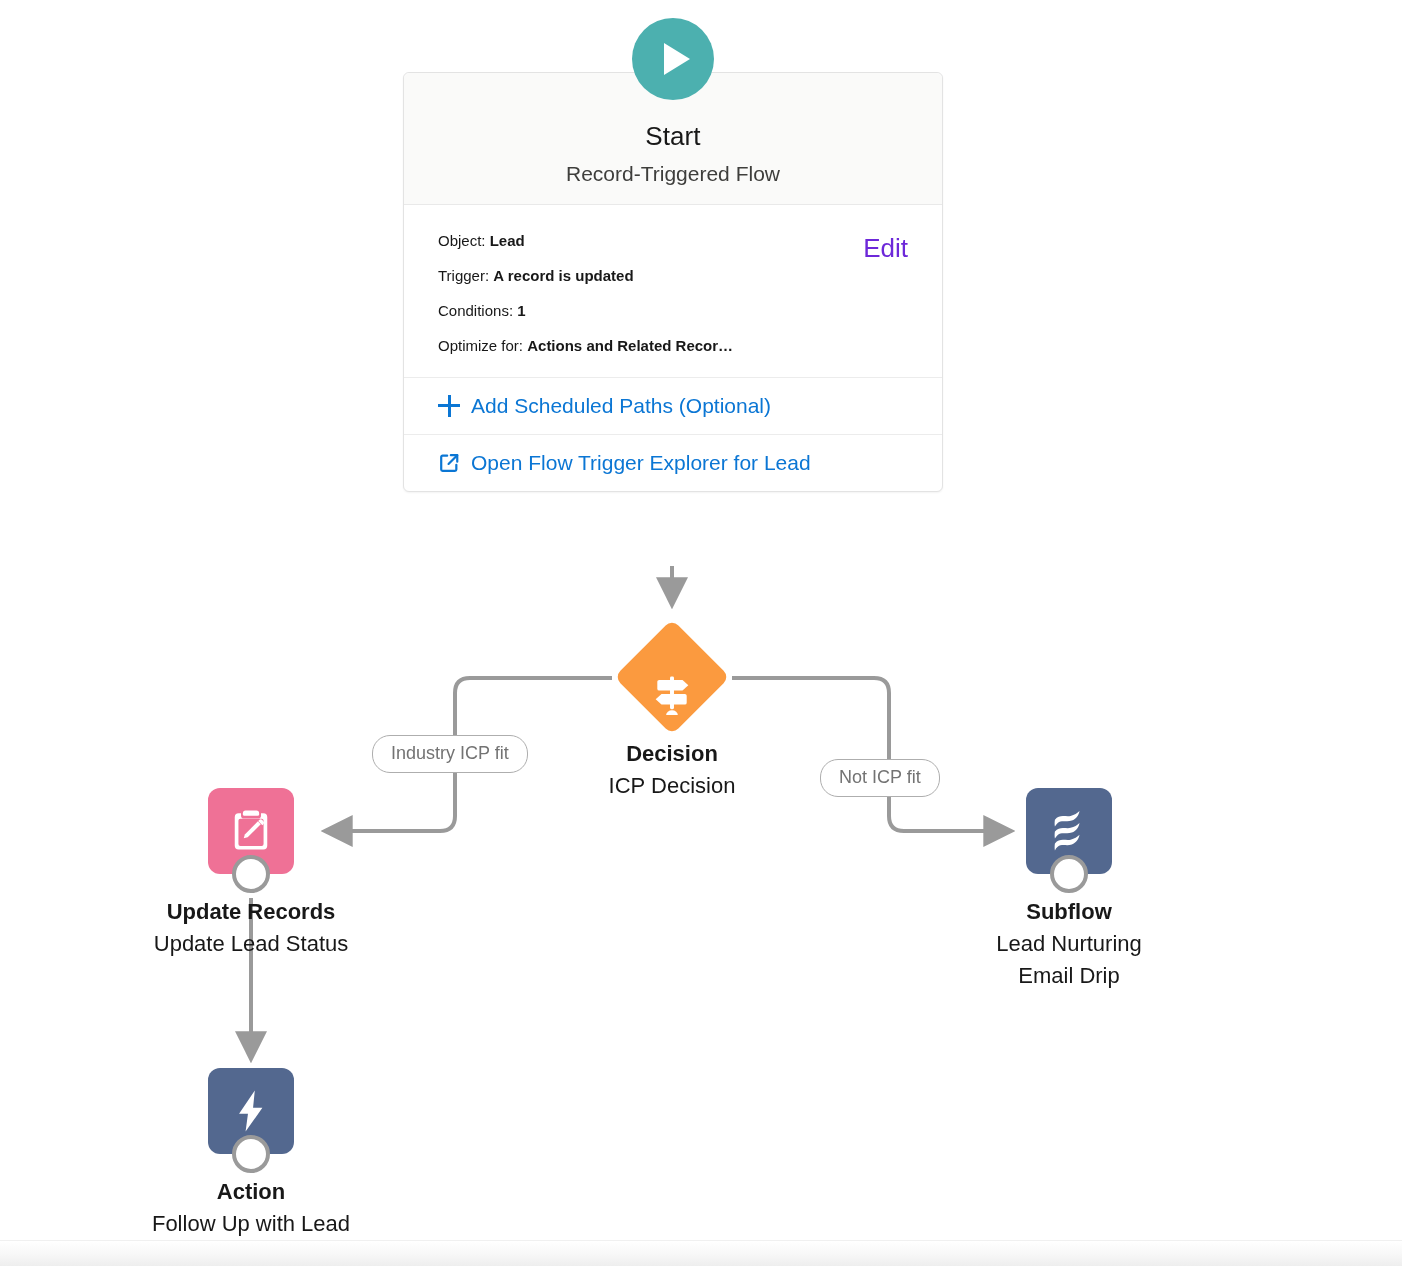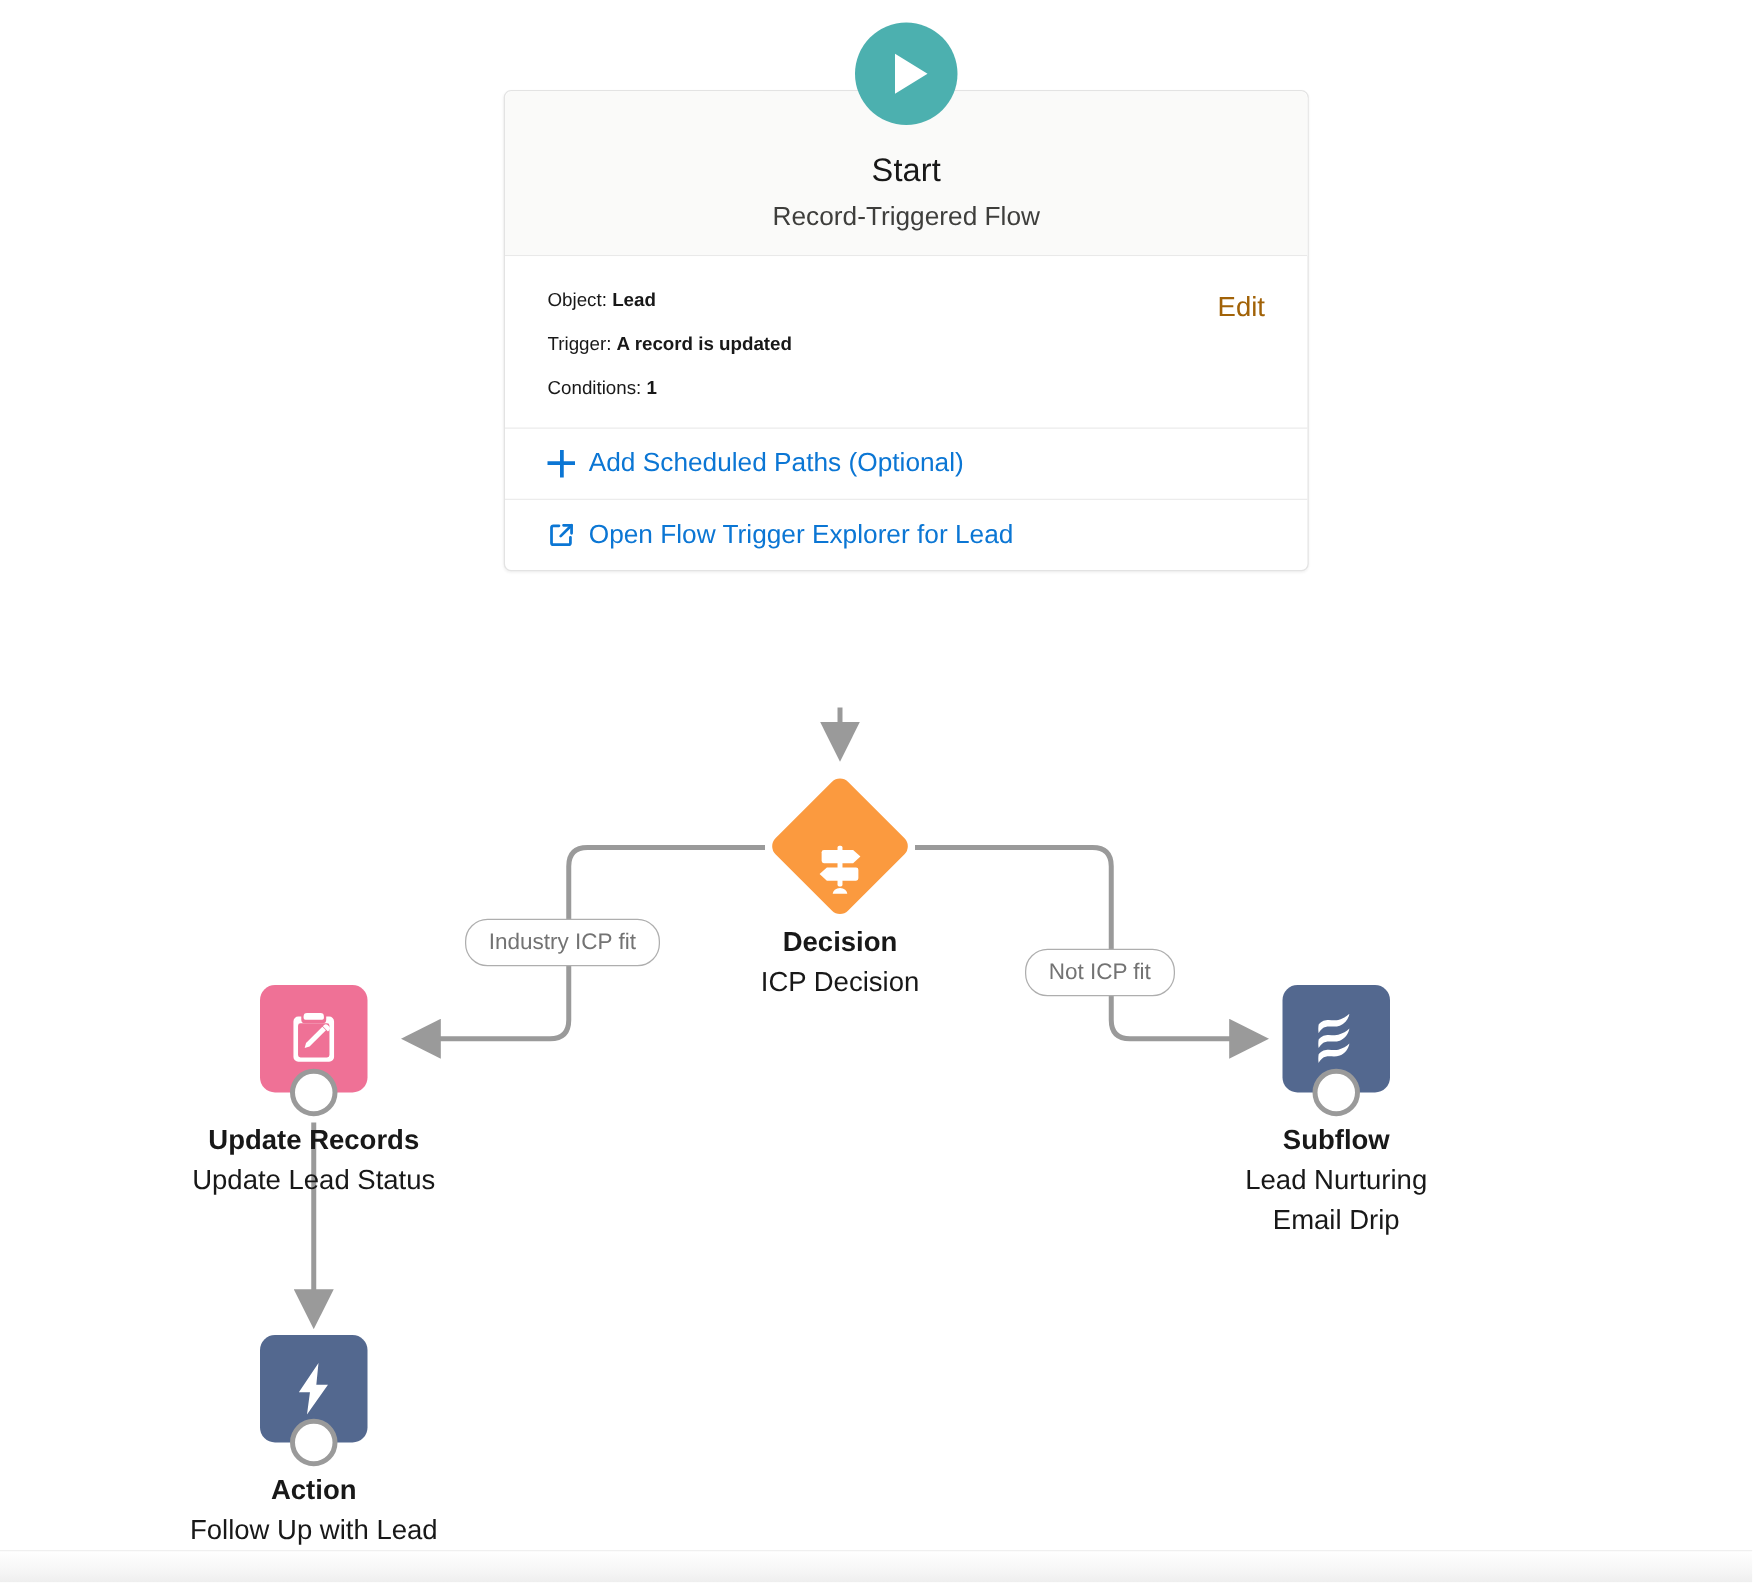--- a/index.html
+++ b/index.html
@@ -29,21 +29,21 @@
     position: absolute;
     left: 0; top: 0;
     width: 1402px; height: 1266px;
     pointer-events: none;
   }
 
   
   .start-node {
     position: absolute;
     left: 403px; top: 72px;
-    width: 644px;
+    width: 540px;
     background: #ffffff;
     border: 1px solid #e3e3e3;
     border-radius: 6px;
     box-shadow: 0 1px 2px rgba(0,0,0,0.05);
   }
   .start-header {
     background: #fafaf9;
     border-bottom: 1px solid #e9e9e9;
     border-radius: 6px 6px 0 0;
     padding: 48px 16px 18px 16px;
@@ -88,22 +88,22 @@
     padding: 10px 0;
     white-space: nowrap;
     overflow: hidden;
     text-overflow: ellipsis;
   }
   .detail-row .label { font-weight: 400; }
   .detail-row .value { font-weight: 700; }
   .edit-link {
     position: absolute;
     right: 34px; top: 28px;
-    font-size: 22px;
-    color: #a16207;
+    font-size: 26px;
+    color: #6d28d9;
     cursor: pointer;
   }
   .start-action-row {
     border-top: 1px solid #ececec;
     padding: 16px 34px;
     display: flex;
     align-items: center;
     gap: 11px;
     cursor: pointer;
   }
@@ -262,20 +262,24 @@
       <div class="detail-row">
         <span class="label">Trigger:</span>
         <span class="value">A record is updated</span>
       </div>
 
       <div class="detail-row">
         <span class="label">Conditions:</span>
         <span class="value">1</span>
       </div>
 
+      <div class="detail-row">
+        <span class="label">Optimize for:</span>
+        <span class="value">Actions and Related Recor…</span>
+      </div>
     </div>
 
     <div class="start-action-row">
       <span class="plus-icon"></span>
       <span class="lnk">Add Scheduled Paths (Optional)</span>
     </div>
 
     <div class="start-action-row">
       <span>
         <svg class="ext-icon" viewBox="0 0 24 24" fill="none" stroke="#0b76d4" stroke-width="2.4" stroke-linecap="round" stroke-linejoin="round">

